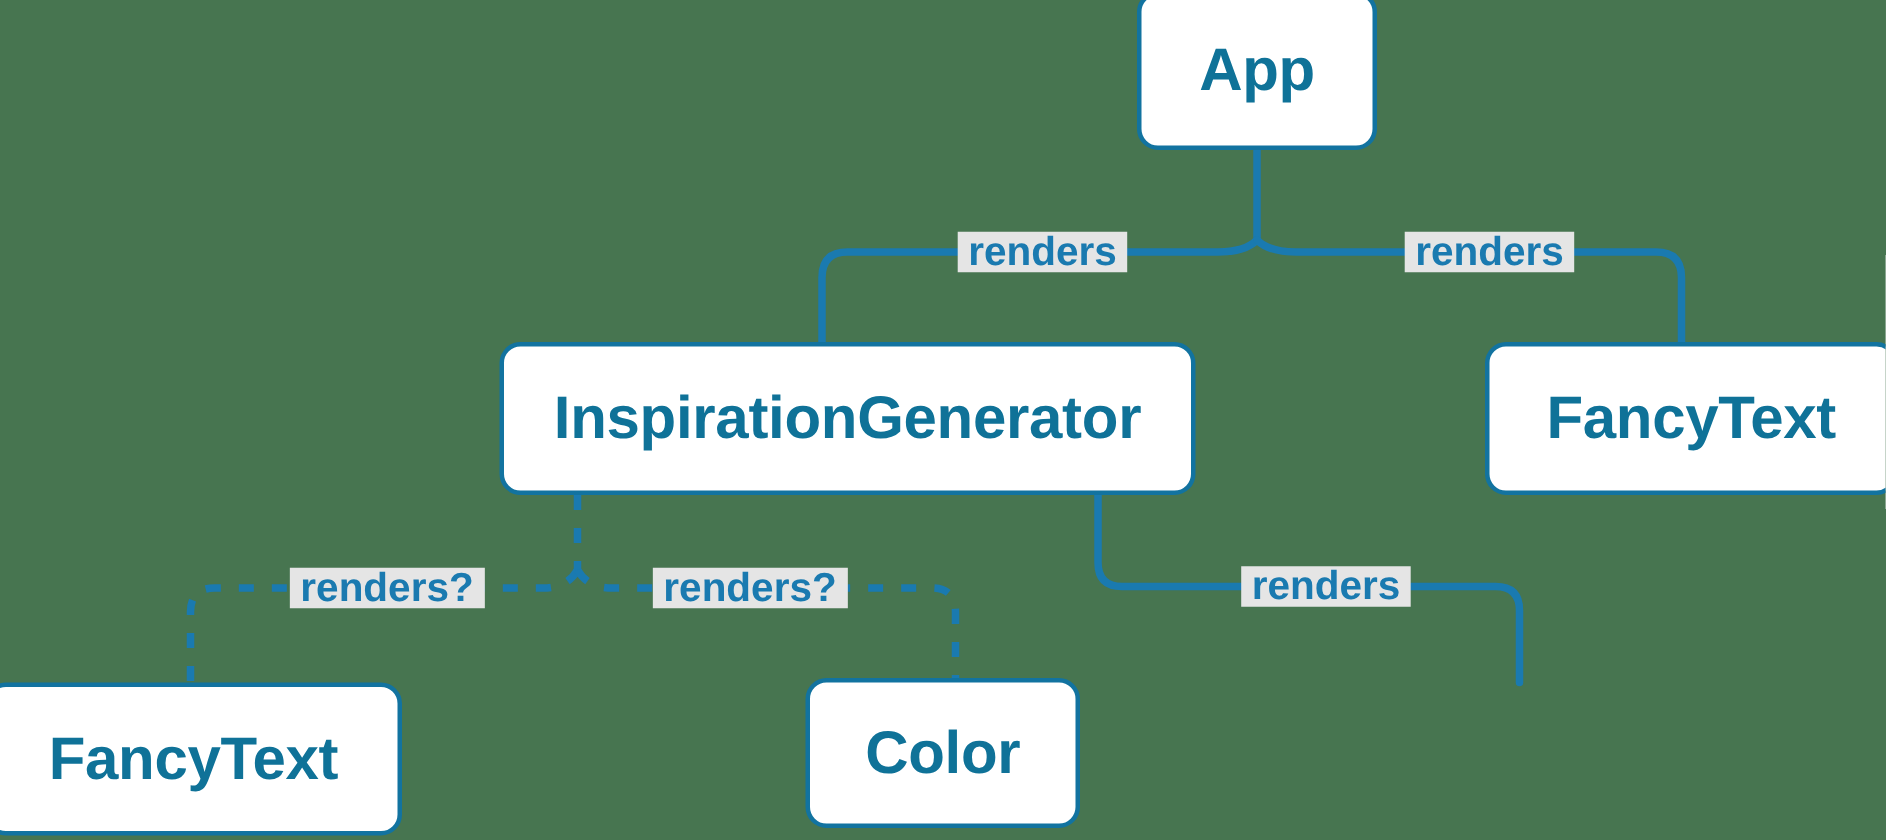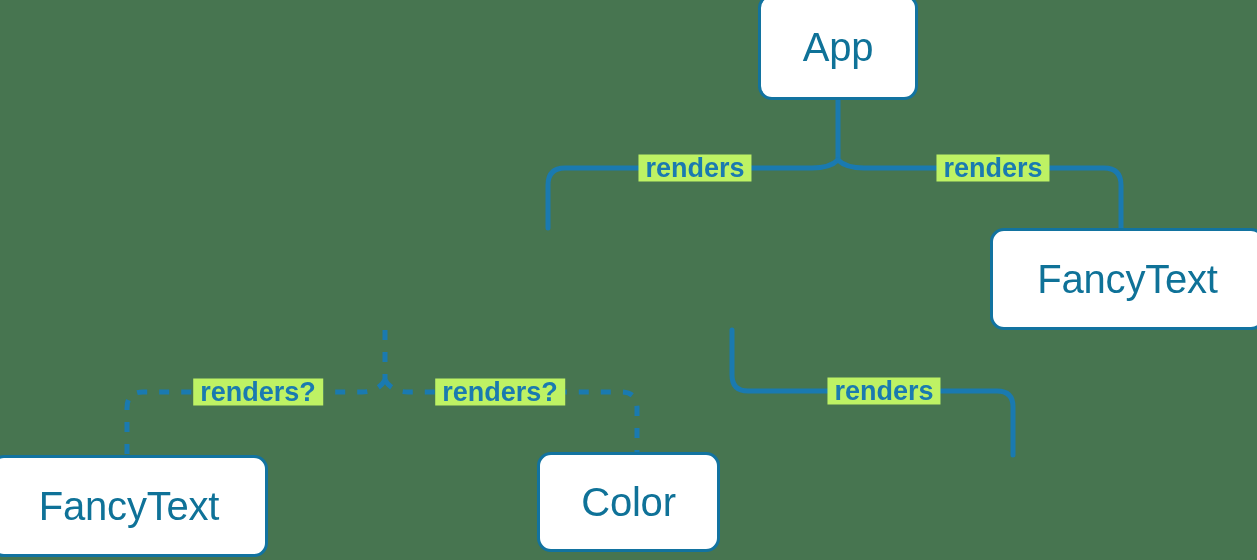--- a/index.html
+++ b/index.html
@@ -32,41 +32,41 @@
     border: 3px solid #1273a0;
     border-radius: 14px;
     display: flex;
     align-items: center;
     justify-content: center;
     z-index: 3;
   }
   .node-label {
     color: #0f7298;
     font-size: 40px;
-    font-weight: 400;
+    font-weight: 700;
     letter-spacing: -0.2px;
     white-space: nowrap;
     line-height: 1;
   }
   .node-app        { left: 758px;  top: -6px;  width: 160px; height: 106px; }
   .node-inspgen    { left: 333px;  top: 228px; width: 464px; height: 102px; }
   .node-fancy-right{ left: 990px;  top: 228px; width: 275px; height: 102px; }
   .node-fancy-left { left: -10px;  top: 455px; width: 278px; height: 102px; }
   .node-color      { left: 537px;  top: 452px; width: 183px; height: 100px; }
   .node-copyright  { left: 880px;  top: 455px; width: 265px; height: 102px; }
 
   .edge-label {
     position: absolute;
     color: #1a7ab0;
     font-size: 27px;
     font-weight: 700;
     white-space: nowrap;
     transform: translate(-50%, -50%);
     z-index: 2;
-    background: #bef264;
+    background: #e5e5e5;
     padding: 0 7px;
     line-height: 1;
   }
 </style>
 </head>
 <body>
 
 <div id="diagram-root">
 
   <svg id="edge-layer" viewBox="0 0 1257 560" width="1257" height="560" xmlns="http://www.w3.org/2000/svg">
@@ -89,20 +89,23 @@
   <div class="edge-label" style="left:695px; top:168px;">renders</div>
   <div class="edge-label" style="left:993px; top:168px;">renders</div>
   <div class="edge-label" style="left:258px; top:392px;">renders?</div>
   <div class="edge-label" style="left:500px; top:392px;">renders?</div>
   <div class="edge-label" style="left:884px; top:391px;">renders</div>
 
   <div class="node node-app">
     <span class="node-label">App</span>
   </div>
 
+  <div class="node node-inspgen">
+    <span class="node-label">InspirationGenerator</span>
+  </div>
 
   <div class="node node-fancy-right">
     <span class="node-label">FancyText</span>
   </div>
 
   <div class="node node-fancy-left">
     <span class="node-label">FancyText</span>
   </div>
 
   <div class="node node-color">

